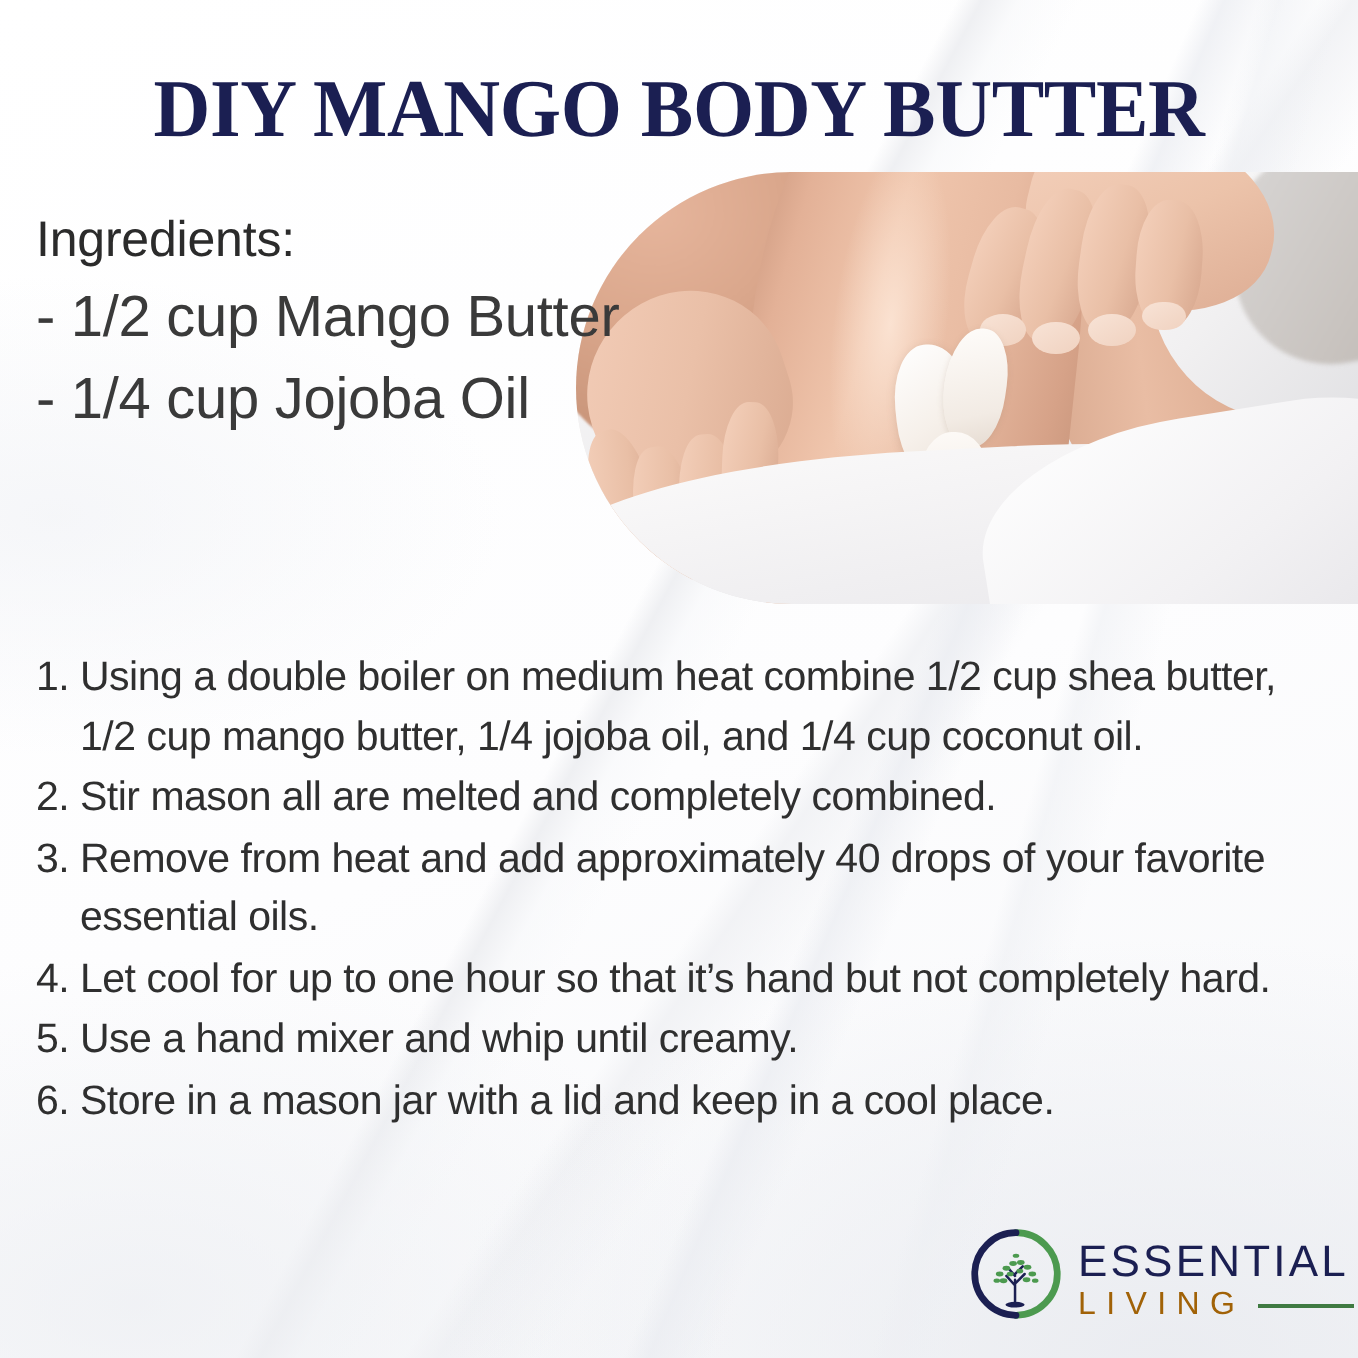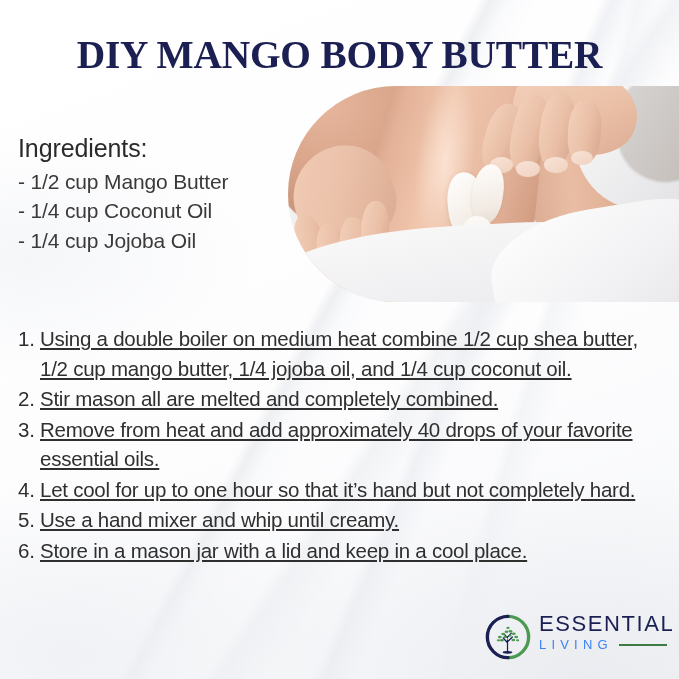--- a/index.html
+++ b/index.html
@@ -176,57 +176,57 @@
     transform:rotate(-3deg);
   }
   .sheet2 {
     left:52%; top:56%; width:60%; height:56%;
     border-radius:46% 30% 0 0;
     background:linear-gradient(150deg, #ffffff 0%, #f2f1f3 55%, #e4e3e7 100%);
     transform:rotate(-9deg);
   }
 
   
-  .ingredients { position:absolute; left:18px; top:105px; z-index:5;margin-top:28px; }
+  .ingredients { position:absolute; left:18px; top:105px; z-index:5; }
   .block-head {
     font-size:25px; color:#2b2b2b; font-weight:400; line-height:1.22;
     letter-spacing:-0.1px;
   }
   .ing-list { margin-top:3px; }
   .ing-item {
-    font-size:21px; color:#3a3a3a; line-height:1.42;
+    font-size:29px; color:#3a3a3a; line-height:1.42;
     letter-spacing:-0.15px; white-space:nowrap;
   }
 
   .instructions { position:absolute; left:18px; top:322px; width:646px; z-index:5; }
   .steps { margin-top:2px; }
   .step {
     display:flex; align-items:flex-start;
     font-size:20.5px; color:#2f2f2f; line-height:1.44;
     letter-spacing:-0.25px; margin-bottom:1px;
   }
   .step-num { flex:0 0 auto; width:22px; }
-  .step-txt { flex:1 1 auto;text-decoration:underline; }
+  .step-txt { flex:1 1 auto; }
 
   
   .logo {
     position:absolute; left:484px; top:613px;
-    display:flex; align-items:flex-start; z-index:7;
+    display:flex; align-items:flex-end; z-index:7;
   }
   .logo-mark { flex:0 0 auto; width:48px; height:48px; }
   .logo-words { margin-left:7px; }
   .logo-top {
     font-family:"Liberation Sans", sans-serif;
     font-size:22px; color:#1b1f52; letter-spacing:1.6px; line-height:1;
   }
   .logo-bot {
     display:flex; align-items:center; margin-top:3px;
   }
   .logo-bot-txt {
-    font-size:13px; color:#3b82f6; letter-spacing:5.2px; line-height:1;
+    font-size:16px; color:#a16207; letter-spacing:5.2px; line-height:1;
   }
   .logo-rule {
     flex:0 0 auto; width:48px; height:2px; background:#3f7a42; margin-left:6px;
   }
 </style>
 </head>
 <body>
 
 <div class="bg-layer bg-a"></div>
 <div class="bg-layer bg-b"></div>
@@ -272,21 +272,20 @@
   <div class="ph lotion-c"></div>
 
   <div class="ph sheet"></div>
   <div class="ph sheet2"></div>
 </div>
 
 <div class="ingredients">
   <div class="block-head">Ingredients:</div>
   <div class="ing-list">
     <div class="ing-item">- 1/2 cup Mango Butter</div>
-    <div class="ing-item">- 1/4 cup Coconut Oil</div>
     <div class="ing-item">- 1/4 cup Jojoba Oil</div>
   </div>
 </div>
 
 <div class="instructions">
   <div class="steps">
     <div class="step">
       <span class="step-num">1.</span>
       <span class="step-txt">Using a double boiler on medium heat combine 1/2 cup shea butter, 1/2 cup mango butter, 1/4 jojoba oil, and 1/4 cup coconut oil.</span>
     </div>

